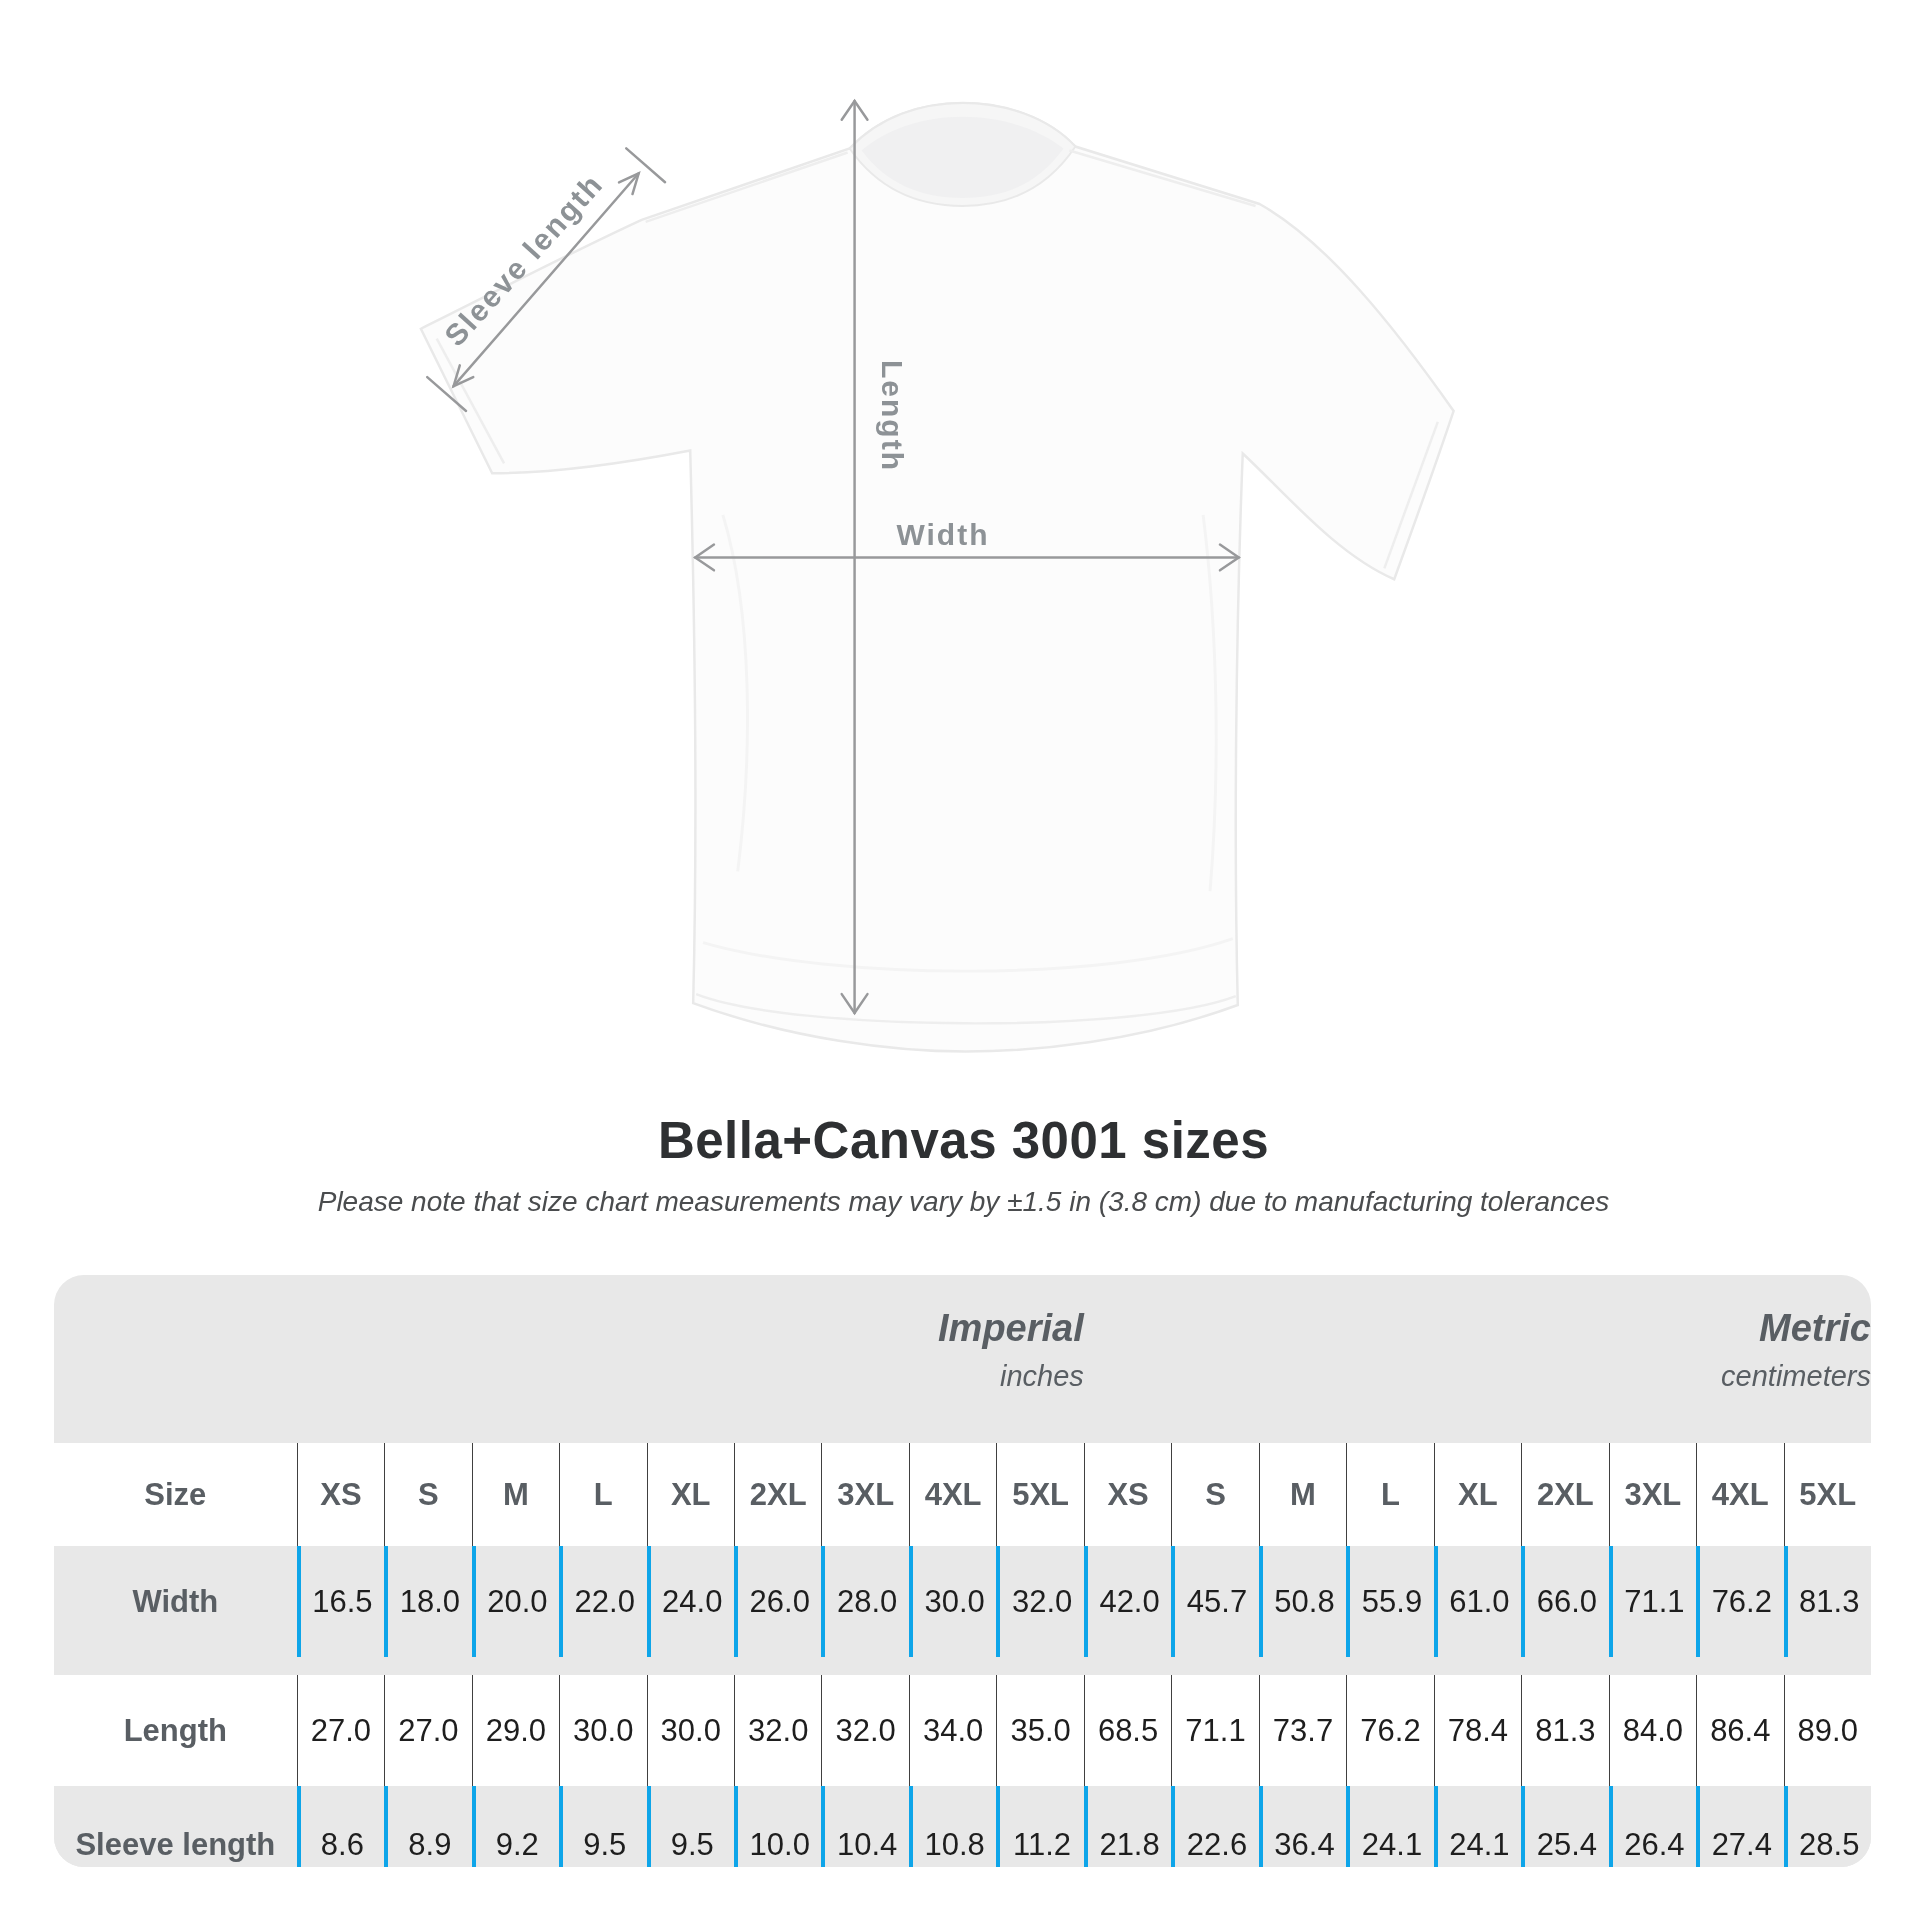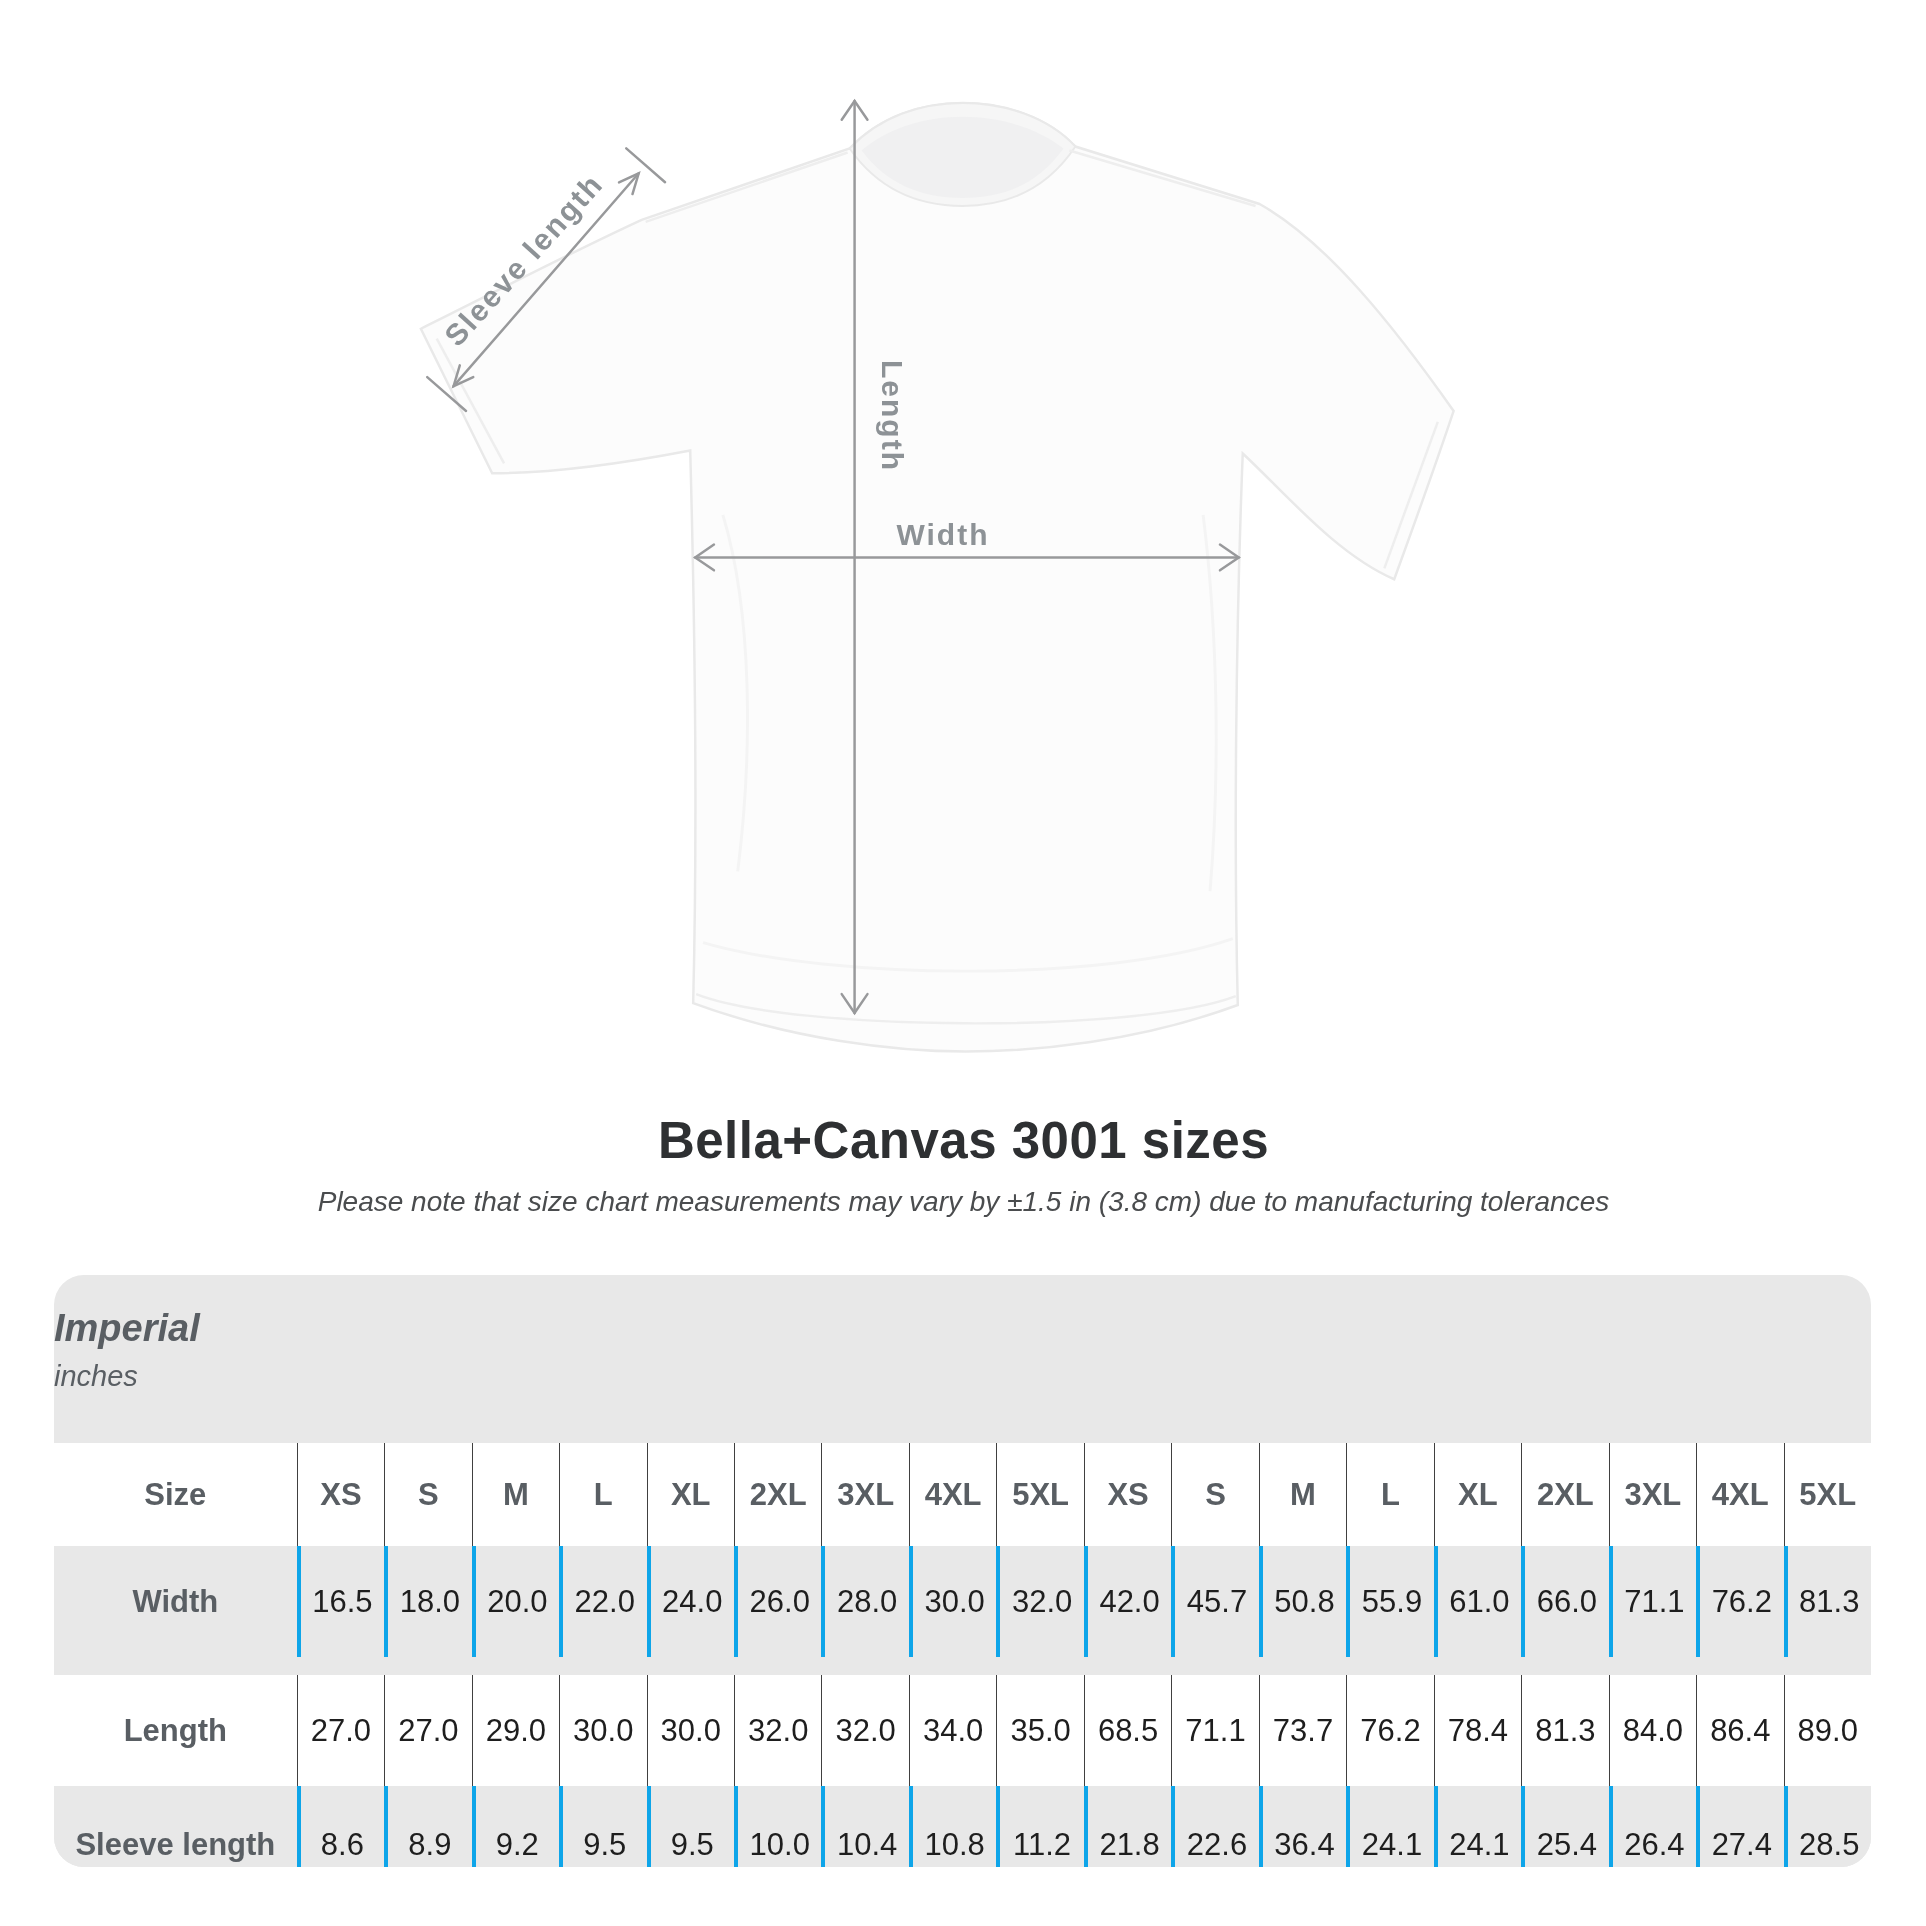--- a/index.html
+++ b/index.html
@@ -26,21 +26,21 @@
     position:absolute; top:1186px; left:0; width:100%; text-align:center;
     font-size:28px; font-style:italic; color:#4a4c4e;
   }
   
   .size-table {
     position:absolute; left:54px; top:1275px; width:1817px; height:592px;
     background:#e8e8e8; border-radius:30px; overflow:hidden;
   }
   .row { display:grid; grid-template-columns:245fr repeat(18, 88.3fr); }
   .row-units { display:grid; grid-template-columns:1040fr 795fr; height:150px; }
-  .unit-cell { display:flex; flex-direction:column; align-items:flex-start; justify-content:center; }
+  .unit-cell { display:flex; flex-direction:column; align-items:flex-end; justify-content:center; }
   .unit-name { font-size:38px; font-weight:bold; font-style:italic; color:#595e63; }
   .unit-sub  { font-size:29px; font-style:italic; color:#595e63; margin-top:10px; }
   .row-sizes { height:103px; }
   .row-w { height:111px; }
   .row-l { height:111px; }
   .row-s { height:117px; }
   .white { background:#ffffff;margin-top:18px; }
   .gray  { background:#e8e8e8; }
   .c { display:flex; align-items:center; justify-content:center; }
   .white .c + .c { border-left:1px solid #404040; }
@@ -115,20 +115,24 @@
 
   <div class="page-title">Bella+Canvas 3001 sizes</div>
   <div class="page-subtitle">Please note that size chart measurements may vary by ±1.5 in (3.8 cm) due to manufacturing tolerances</div>
 
   <div class="size-table">
 
     <div class="row-units">
       <div class="unit-cell">
         <div class="unit-name">Imperial</div>
         <div class="unit-sub">inches</div>
+      </div>
+      <div class="unit-cell">
+        <div class="unit-name">Metric</div>
+        <div class="unit-sub">centimeters</div>
       </div>
     </div>
 
     <div class="row row-sizes white">
       <div class="c head">Size</div>
       <div class="c head">XS</div>
       <div class="c head">S</div>
       <div class="c head">M</div>
       <div class="c head">L</div>
       <div class="c head">XL</div>

